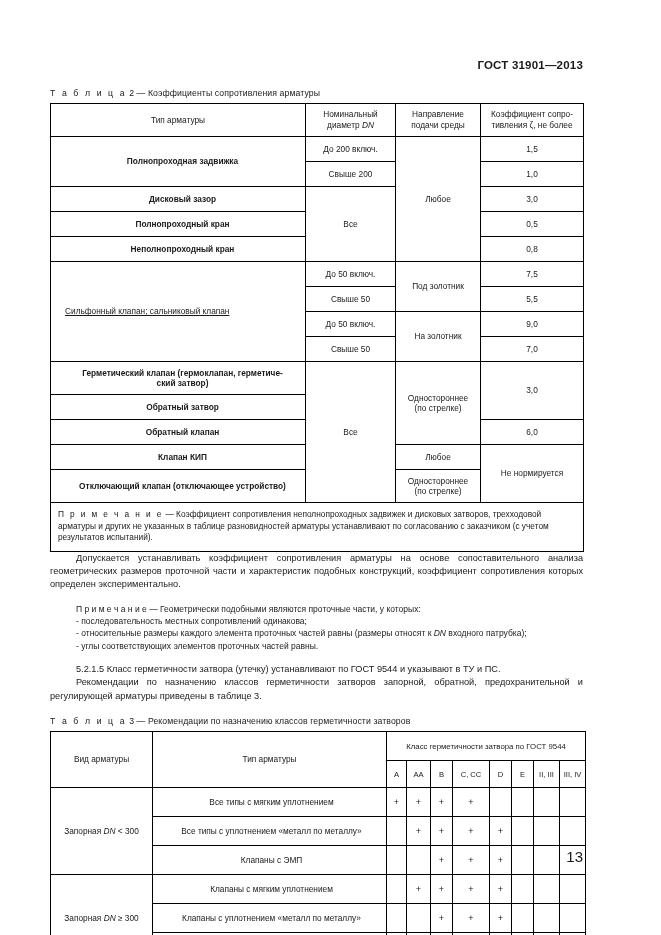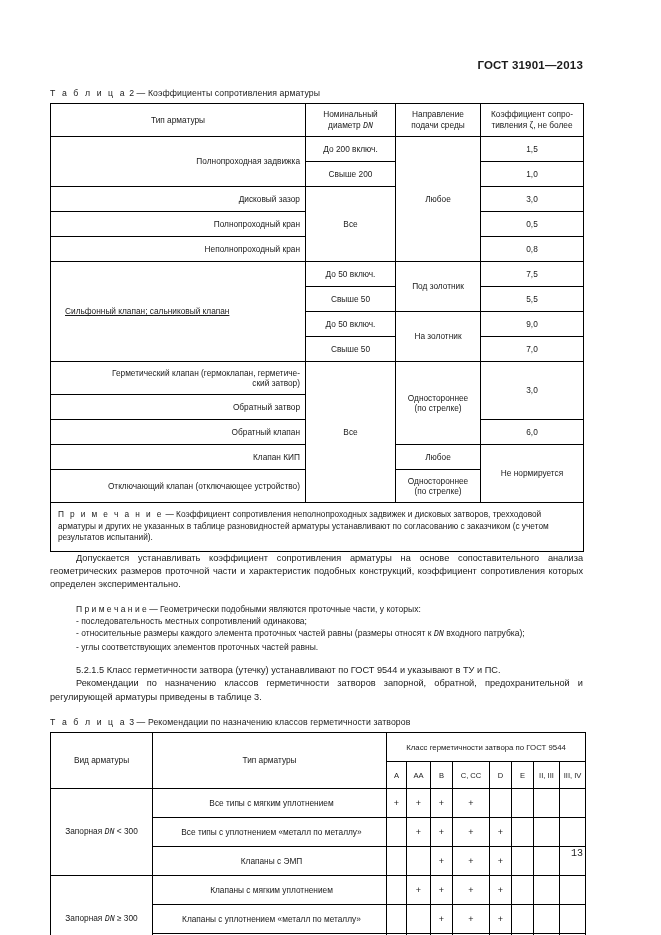--- a/index.html
+++ b/index.html
@@ -70,22 +70,23 @@
   .t2 td { height: 18px; }
   .t2 .hd {
     text-align: center;
     padding: 5px 4px;
     line-height: 1.35;
     height: auto;
     border-bottom-width: 1.4px;
   }
   .t2 .name {
     padding: 3px 5px 3px 14px;
-    text-align: right;
-    line-height: 1.3;
+    text-align: center;
+    line-height: 1.3;
+    font-weight: bold;
   }
   .t2 .namec {
     padding: 3px 8px 3px 14px;
     text-align: left;
     line-height: 1.3;
     text-decoration: underline;
   }
   .t2 .ctr {
     text-align: center;
     padding: 3px 3px;
@@ -112,21 +113,21 @@
   }
   p.body.noind { text-indent: 0; }
   .blk { margin-top: 11px; }
   p.small {
     font-size: 8.5px;
     line-height: 1.45;
     margin: 0;
     text-align: justify;
     text-indent: 26px;
   }
-  .it { font-style: italic; font-family: Liberation Mono, monospace; }
+  .it { font-style: italic; }
 
   
   .t3 { font-size: 8.3px; }
   .t3 td { height: 22px; }
   .t3 .hd {
     text-align: center;
     padding: 3px 2px;
     line-height: 1.3;
   }
   .t3 .hd-sub {
@@ -153,22 +154,21 @@
   .t3 .mk {
     text-align: center;
     font-size: 9px;
   }
   .t3 .hdrow td { border-bottom-width: 1.4px; }
 
   .page-num {
     position: absolute;
     right: 78px;
     top: 848px;
-    font-size: 10px;
-    font-family: Liberation Mono, monospace;
+    font-size: 15px;
   }
 </style>
 </head>
 <body>
 
 <div class="page">
 
   <div class="gost-header">ГОСТ 31901—2013</div>
 
   <div class="content">

